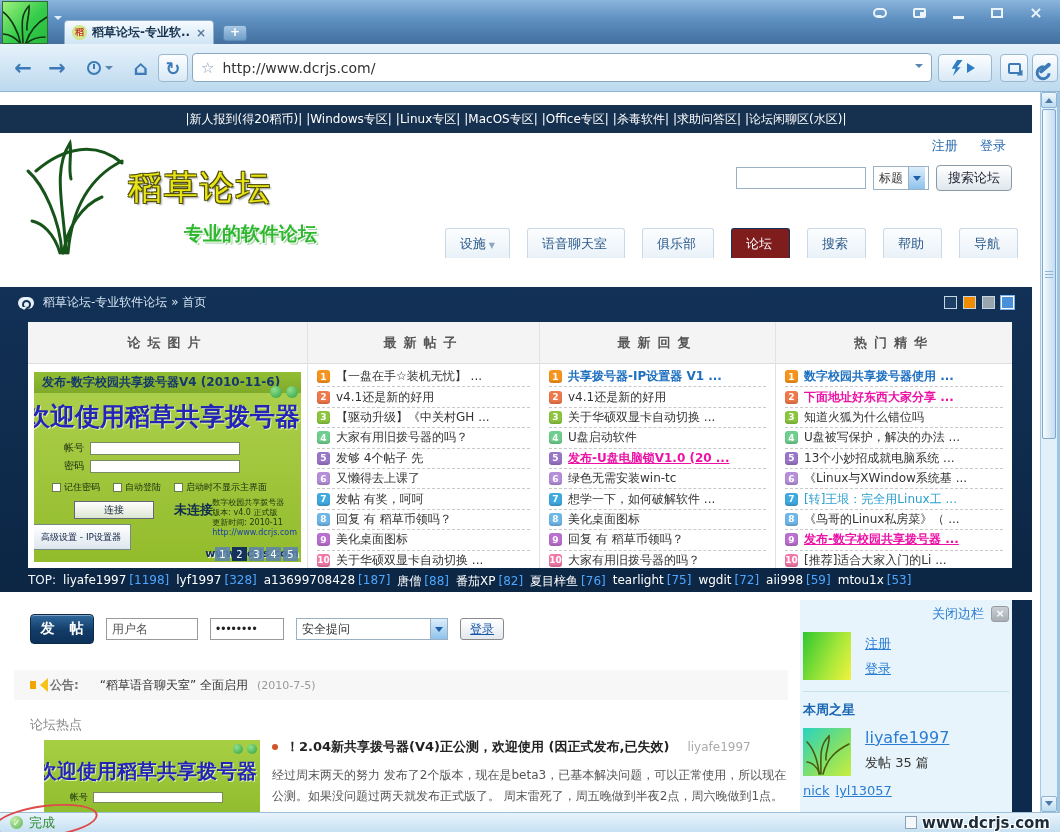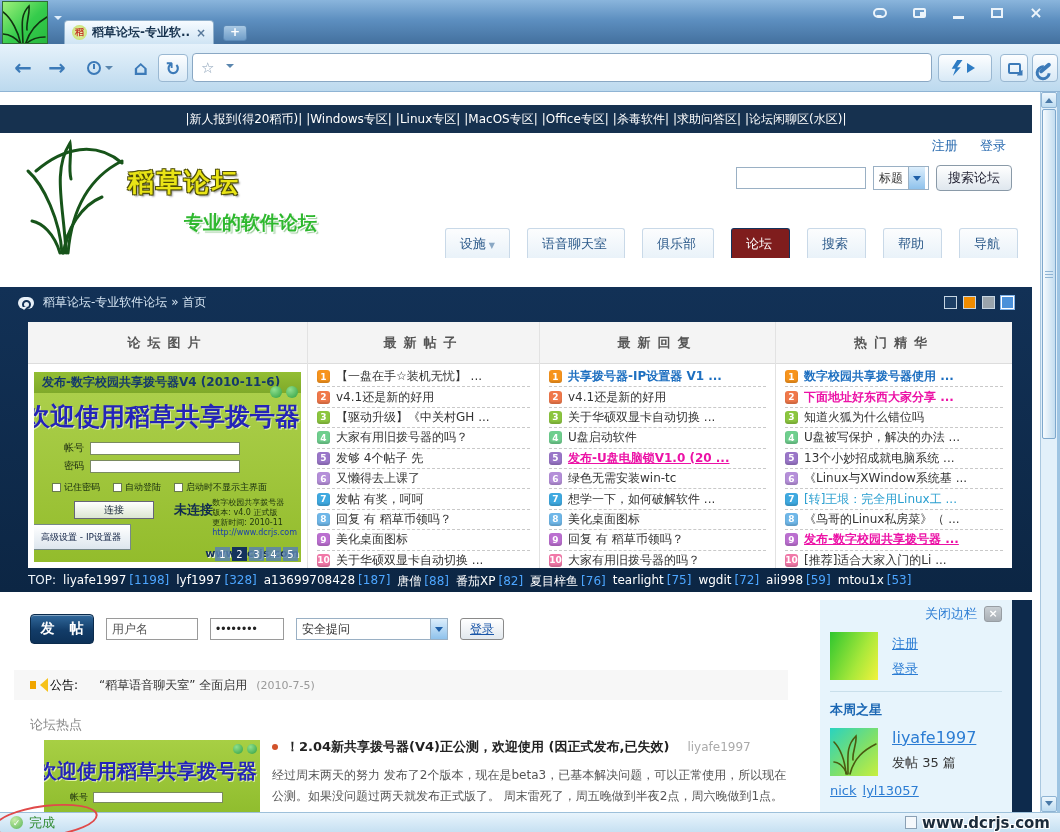--- a/index.html
+++ b/index.html
@@ -76,21 +76,21 @@
   .grip{width:8px;height:1px;background:#8fb4d4}
 
   
   .topnav{position:absolute;top:13px;left:0;width:1032px;height:28px;background:#16314f;
     display:flex;align-items:center;justify-content:center;font-size:12px;color:#fff}
   .tn-item{margin:0 2px;white-space:nowrap;cursor:pointer}
 
   
   .header{position:absolute;top:41px;left:0;width:1032px;height:125px;background:#fff}
   .logo{position:absolute;left:24px;top:4px;display:flex}
-  .lt1{font-size:26px;font-weight:bold;color:#e9e416;letter-spacing:2px;margin:28px 0 0 4px;
+  .lt1{font-size:34px;font-weight:normal;color:#e9e416;letter-spacing:2px;margin:28px 0 0 4px;
     text-shadow:1px 1px 0 #4c4c08,-1px -1px 0 #4c4c08,1px -1px 0 #4c4c08,-1px 1px 0 #4c4c08,2px 2px 2px #888}
   .lt2{font-size:19px;font-weight:bold;color:#2eb82e;margin:10px 0 0 60px;text-shadow:1px 1px 0 #fff,2px 2px 1px #9c9}
   .authlinks{position:absolute;right:26px;top:4px;font-size:13px}
   .authlinks span{color:#2b6cb0;margin-left:18px;cursor:pointer}
   .searchrow{position:absolute;right:20px;top:32px;display:flex;gap:7px;align-items:center}
   .s-input{width:130px;height:22px;border:1px solid #9ab0c4;font-size:12px;padding:0 4px}
   .sel{height:24px;border:1px solid #9ab0c4;background:#fff;display:flex;align-items:center;font-size:12px;color:#333}
   .sel-val{padding:0 5px}
   .dd{width:17px;height:100%;border-left:1px solid #9ab0c4;background:linear-gradient(#dceefc,#8fc2ec);
     display:flex;align-items:center;justify-content:center}
@@ -158,21 +158,21 @@
 
   
   .toprow{position:absolute;left:28px;top:286px;right:16px;font-size:12px;color:#eef4fa;display:flex;
     gap:7px;white-space:nowrap;overflow:hidden}
   .tu-n{color:#fff;cursor:pointer}
   .tu-s{color:#4da6ff;margin-left:3px}
 
   
   .bottomsec{position:absolute;top:500px;left:0;width:1032px;height:220px;background:#fff}
   .darkstrip{position:absolute;right:0;top:8px;width:20px;bottom:0;background:#0d2a4c}
-  .sidebar{position:absolute;right:20px;top:8px;width:192px;bottom:0;background:#e7f4fc;padding:5px 10px}
+  .sidebar{position:absolute;right:20px;top:8px;width:212px;bottom:0;background:#e7f4fc;padding:5px 3px}
   .sb-head{display:flex;justify-content:flex-end;align-items:center;gap:7px;font-size:13px}
   .sb-close-lbl{color:#2b7cd3;cursor:pointer}
   .sb-x{width:18px;height:16px;background:linear-gradient(#c9cfd4,#a8aeb4);border:1px solid #979da3;border-radius:3px;
     color:#fff;font-weight:bold;font-size:11px;line-height:13px;text-align:center;cursor:pointer}
   .sb-row{display:flex;gap:14px;margin-top:9px}
   .av1{flex:none;width:48px;height:48px;background:linear-gradient(115deg,#2fc62f,#a8e83a 60%,#f2f23d)}
   .av2{flex:none;width:48px;height:48px;background:linear-gradient(135deg,#29d3c0,#7fe06a 55%,#c8ef3f);position:relative;overflow:hidden}
   .sb-links{display:flex;flex-direction:column;gap:7px;font-size:13px;padding-top:3px}
   .blu{color:#2b7cd3;text-decoration:underline;cursor:pointer}
   .sb-div{border-top:1px solid #c9dfeb;margin:11px 0 9px}
@@ -189,21 +189,21 @@
   .f-user{width:92px}.f-pwd{width:74px;letter-spacing:1px;color:#222}
   .secsel{width:152px;height:22px}
   .secsel .sel-val{flex:1;color:#333}
   .loginbtn{height:22px;padding:0 9px;border:1px solid #8a8a8a;border-radius:3px;
     background:linear-gradient(#ffffff,#e2e8ee);font-size:12px;color:#1a56a8;text-decoration:underline;
     display:flex;align-items:center;cursor:pointer}
   .announce{position:absolute;left:14px;right:12px;top:78px;height:30px;background:#f7f7f7;
     display:flex;align-items:center;gap:9px;padding:0 16px;font-size:12px}
   .spk{width:6px;height:8px;background:#f0a500;position:relative;margin-right:5px}
   .spk::before{content:"";position:absolute;left:3px;top:-3px;border:7px solid transparent;border-right:8px solid #f6c21a}
-  .ann-label{font-weight:normal;color:#000000}
+  .ann-label{font-weight:bold;color:#737373}
   .ann-text{color:#333;margin-left:12px;cursor:pointer}
   .ann-date{color:#999;font-size:11px}
   .hotlabel{position:absolute;left:30px;top:124px;font-size:13px;color:#888}
   .thumb{position:absolute;left:44px;top:148px;width:216px;height:72px;background:linear-gradient(#a7cf44,#90bd2e);
     overflow:hidden;cursor:pointer}
   .thumb .dots{top:4px}
   .th-welcome{font-size:20px;font-weight:bold;color:#2424b8;white-space:nowrap;margin:18px 0 0 -7px;text-shadow:1px 1px 0 #dff0a8}
   .th-frow{display:flex;align-items:center;gap:5px;margin:6px 0 0 26px;font-size:9px;color:#1a2a10}
   .th-inp{width:130px;height:11px;background:#fff;border:1px solid #7a8a60}
   .hotcontent{position:absolute;left:272px;top:146px;right:8px}
@@ -274,20 +274,21 @@
     <div class="tb g-back" style="left:8px;width:30px"></div>
     <div class="tb g-fwd" style="left:42px;width:30px"></div>
     <div class="tb" style="left:80px;width:40px">
       <span class="clock"></span>
         <span class="caret-dn"></span>
     </div>
     <div class="tb g-home" style="left:126px;width:30px"></div>
     <div class="tb g-refresh btnface" style="left:158px;width:30px"></div>
     <div class="addr">
       <span class="g-star"></span>
+      <span class="addr-url">http://www.dcrjs.com/</span>
       <span class="caret-dn" style="margin-top:0"></span>
     </div>
     <div class="tb btnface" style="left:938px;width:54px">
       <span class="bolt"></span>
       <span class="g-play"></span>
     </div>
     <div class="tb btnface" style="left:1000px;width:28px">
         <span class="i-snip"></span>
       </div>
     <div class="tb btnface" style="left:1032px;width:26px">

